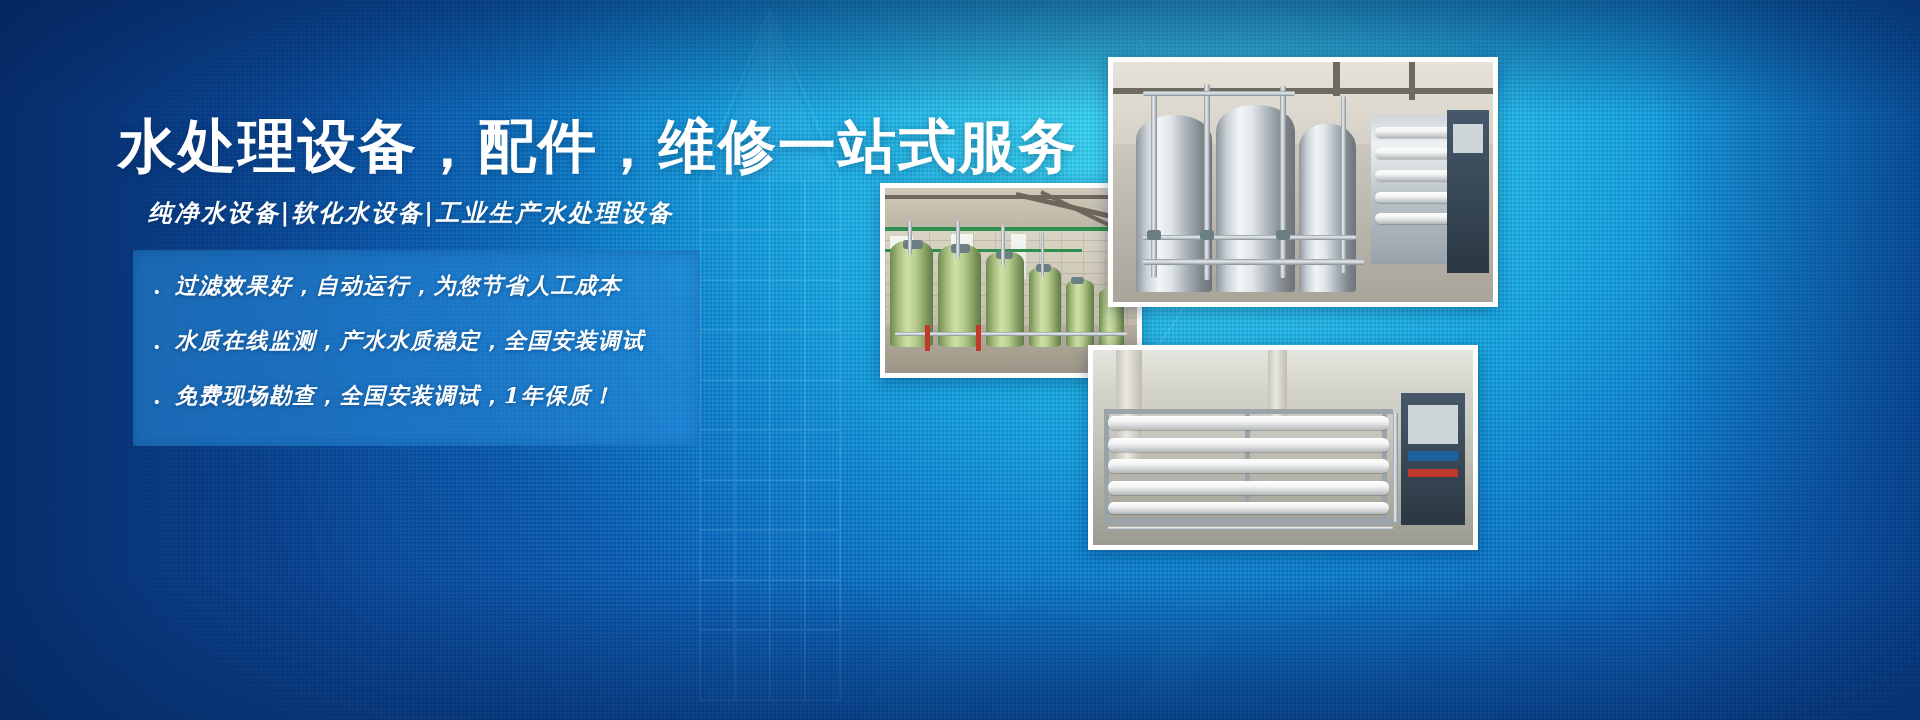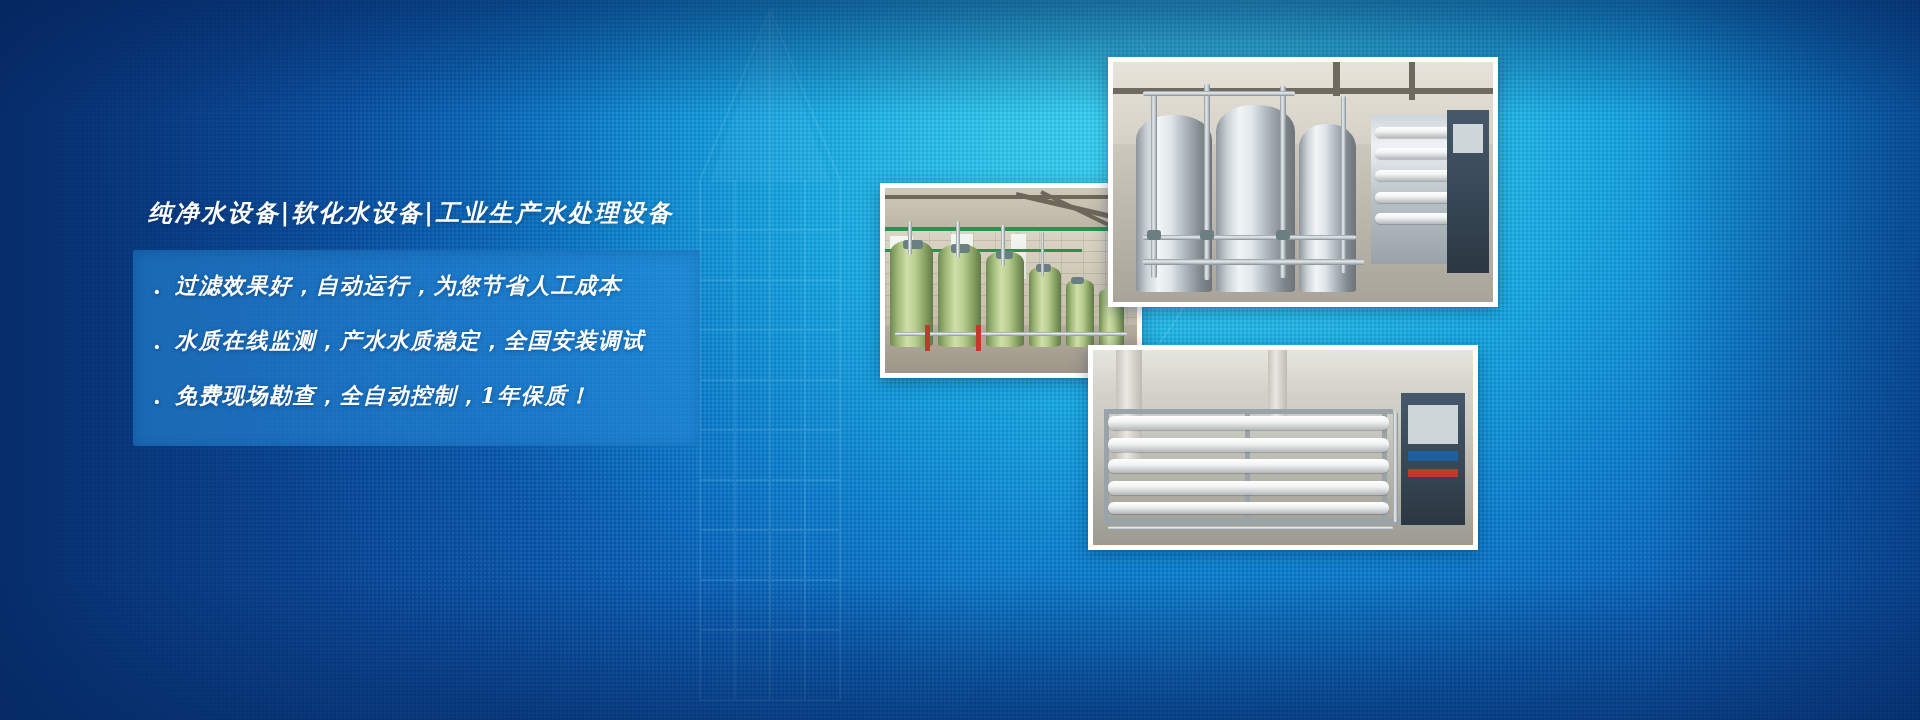--- a/index.html
+++ b/index.html
@@ -199,35 +199,36 @@
       <path d="M1175 55 C1215 140 1185 250 1120 330"></path>
       <path d="M1210 70 C1250 160 1220 270 1150 355"></path>
     </g>
   </svg>
 
   <div id="vignette-left"></div>
   <div id="vignette-edges"></div>
 
   <div id="content">
 
+    <div id="title">水处理设备，配件，维修一站式服务</div>
 
     <div id="subtitle">纯净水设备|软化水设备|工业生产水处理设备</div>
 
     <div id="feature-box">
       <div class="feature-row" id="feature-row-0">
         <span class="dot-mark">.</span>
         <span>过滤效果好，自动运行，为您节省人工成本</span>
       </div>
       <div class="feature-row" id="feature-row-1">
         <span class="dot-mark">.</span>
         <span>水质在线监测，产水水质稳定，全国安装调试</span>
       </div>
       <div class="feature-row" id="feature-row-2">
         <span class="dot-mark">.</span>
-        <span>免费现场勘查，全自动控制，1年保质！</span>
+        <span>免费现场勘查，全国安装调试，1年保质！</span>
       </div>
     </div>
   </div>
 
   <div id="collage">
 
     <div class="photo" id="photo-top-right">
       <div class="pimg">
         <div class="p1-bg"></div>
         <div class="p1-wall"></div>

